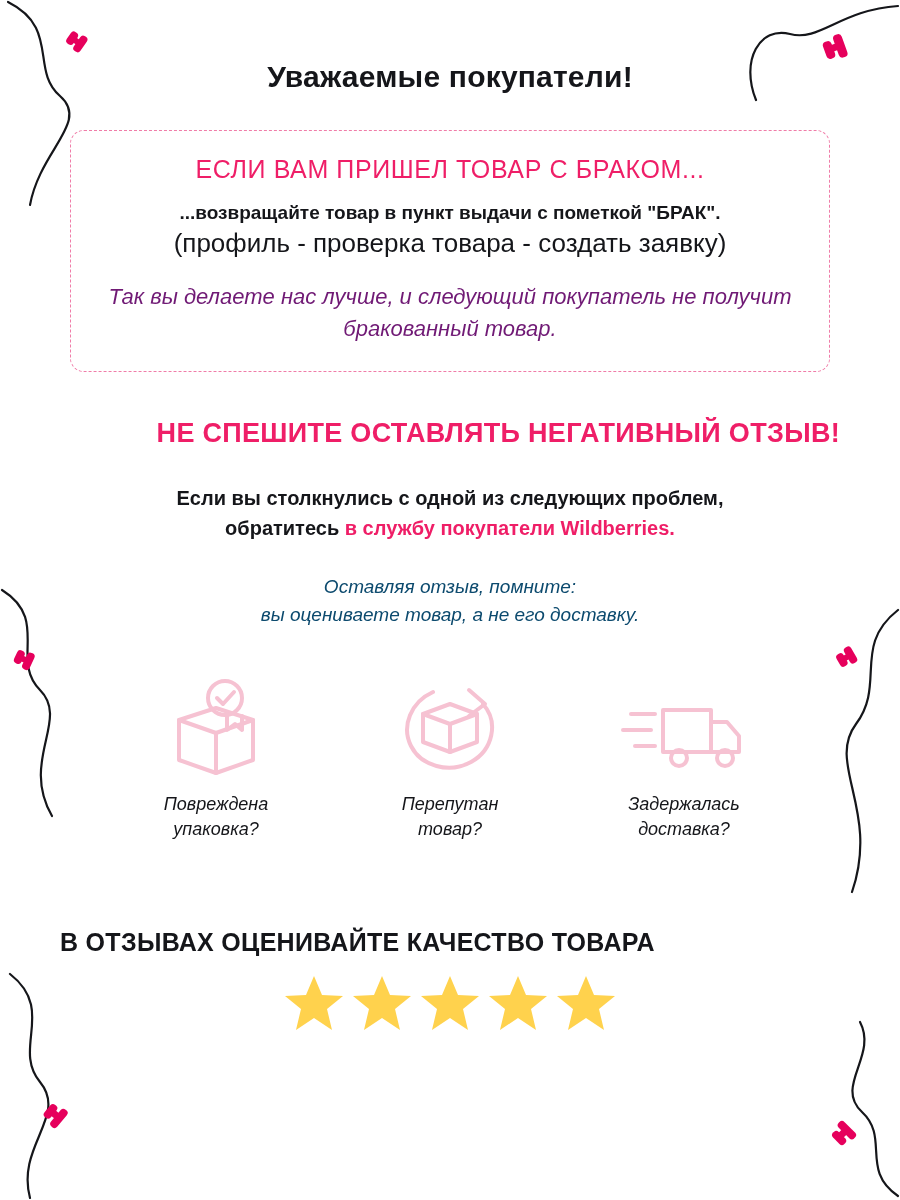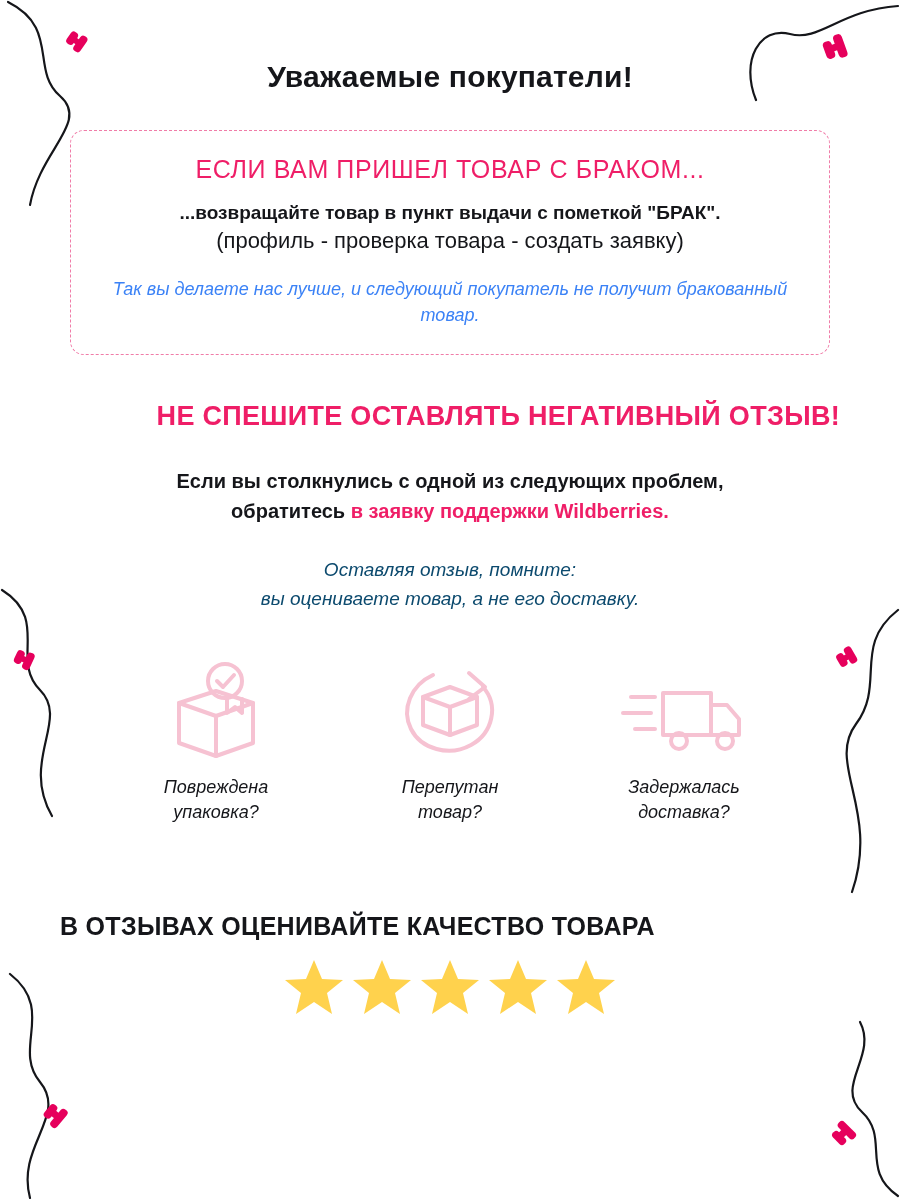--- a/index.html
+++ b/index.html
@@ -55,27 +55,27 @@
     letter-spacing: 0.6px;
     margin: 0 0 18px 0;
   }
   .defect-line1 {
     font-size: 19px;
     font-weight: bold;
     color: #15161a;
     margin: 15px 0 4px 0;
   }
   .defect-line2 {
+    font-size: 26px;
+    color: #15161a;
+    margin: 0 0 22px 0;
+  }
+  .defect-line3 {
     font-size: 22px;
-    color: #15161a;
-    margin: 0 0 22px 0;
-  }
-  .defect-line3 {
-    font-size: 18px;
-    color: #3b82f6;
+    color: #701a75;
     font-style: italic;
     line-height: 1.45;
     margin: 0;
   }
 
   .negative-head {
     text-align: right;
     color: #ef1e67;
     font-size: 27px;
     letter-spacing: 0.3px;
@@ -249,21 +249,21 @@
       <p class="defect-title">ЕСЛИ ВАМ ПРИШЕЛ ТОВАР С БРАКОМ...</p>
       <p class="defect-line1">...возвращайте товар в пункт выдачи с пометкой "БРАК".</p>
       <p class="defect-line2">(профиль - проверка товара - создать заявку)</p>
       <p class="defect-line3">Так вы делаете нас лучше, и следующий покупатель не получит бракованный товар.</p>
     </div>
 
     <h2 class="negative-head">НЕ СПЕШИТЕ ОСТАВЛЯТЬ НЕГАТИВНЫЙ ОТЗЫВ!</h2>
 
     <div class="support-block">
       <p class="support-line">Если вы столкнулись с одной из следующих проблем,</p>
-      <p class="support-line"><span>обратитесь </span><span class="support-accent">в заявку поддержки Wildberries.</span></p>
+      <p class="support-line"><span>обратитесь </span><span class="support-accent">в службу покупатели Wildberries.</span></p>
     </div>
 
     <p class="remember">
       <span>Оставляя отзыв, помните:</span><br>
       <span>вы оцениваете товар, а не его доставку.</span>
     </p>
 
     <div class="icons-row">
 
       <div class="icon-item">

